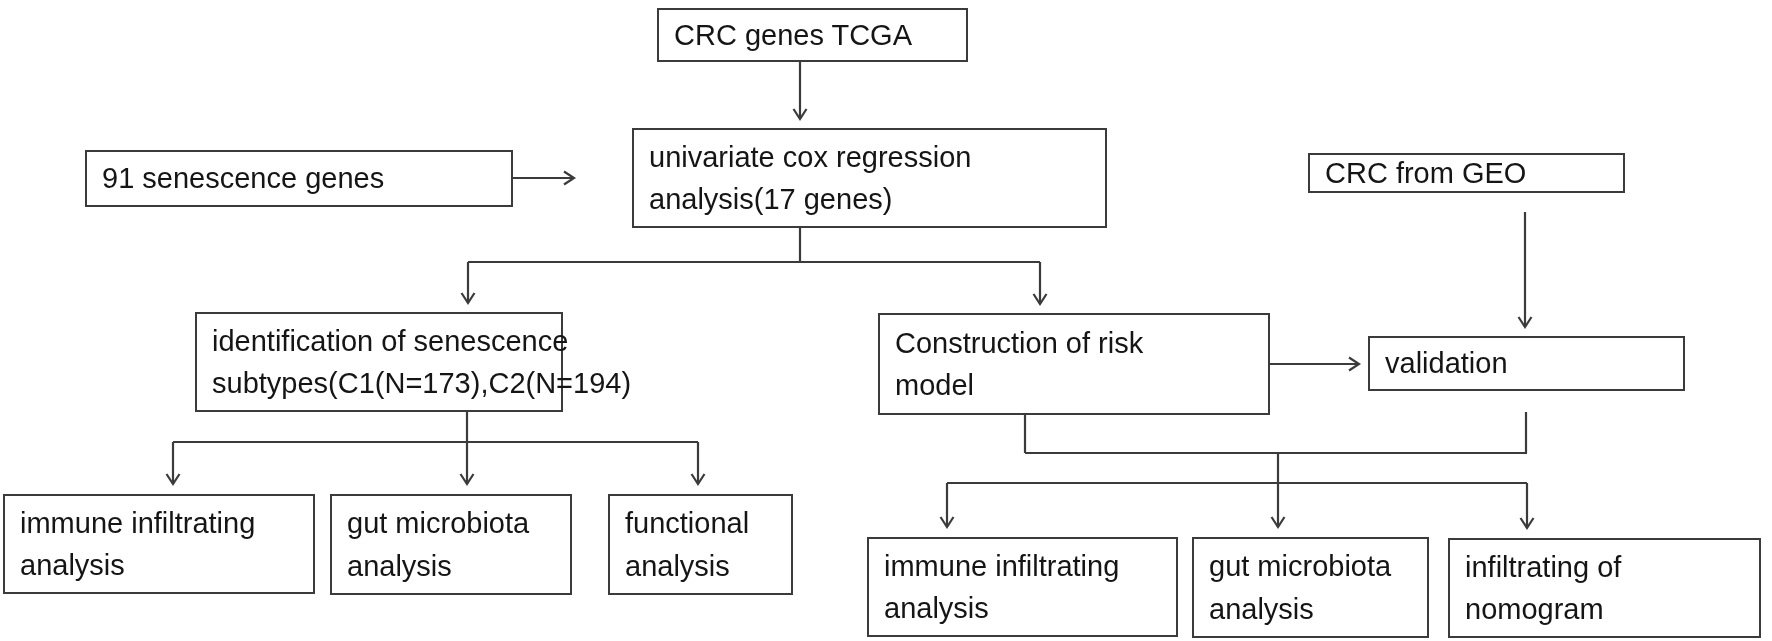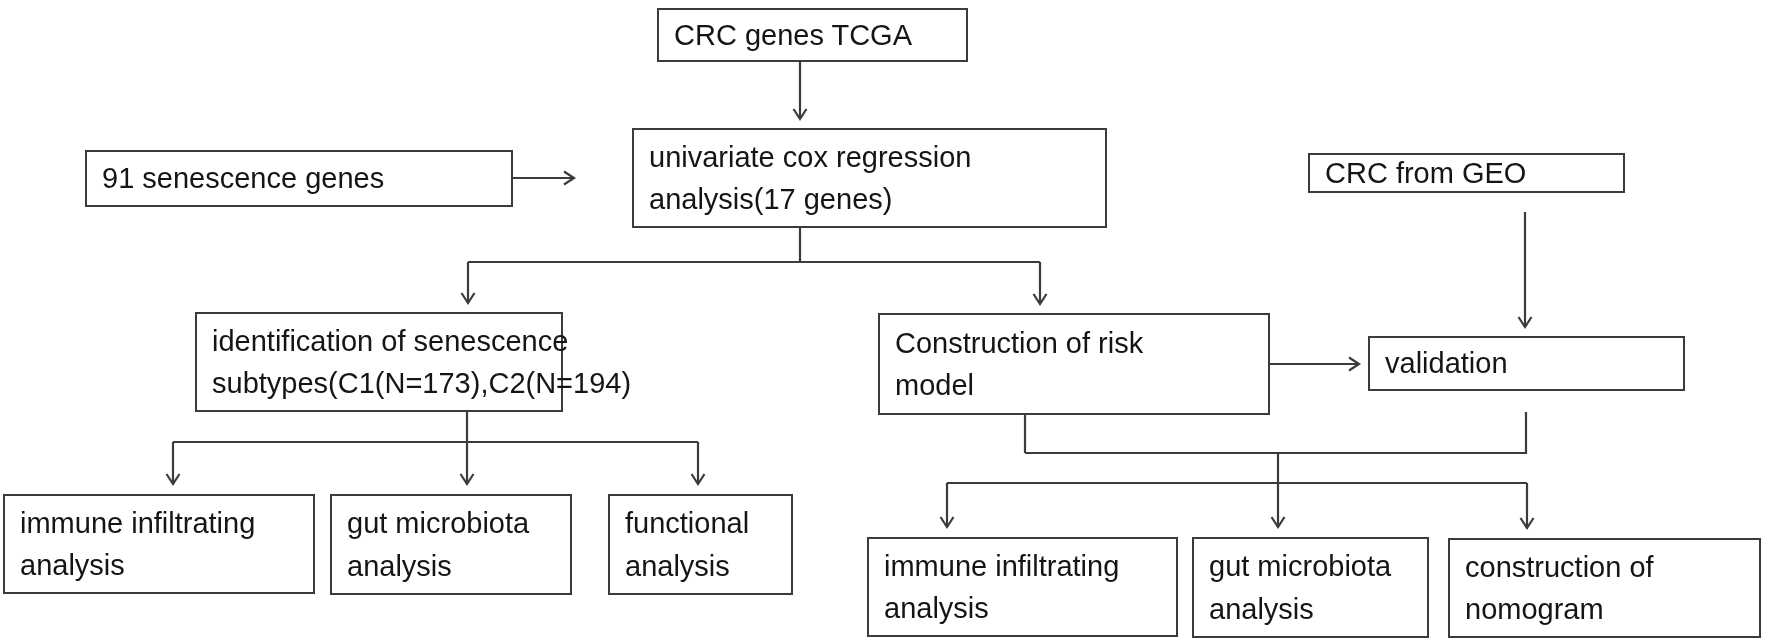--- a/index.html
+++ b/index.html
@@ -95,16 +95,16 @@
   <div class="node n7">immune infiltrating
 analysis</div>
   <div class="node n8">gut microbiota
 analysis</div>
   <div class="node n9">functional
 analysis</div>
   <div class="node n10">immune infiltrating
 analysis</div>
   <div class="node n11">gut microbiota
 analysis</div>
-  <div class="node n12">construction of
+  <div class="node n12">infiltrating of
 nomogram</div>
 
 </div>
 
 </body></html>

